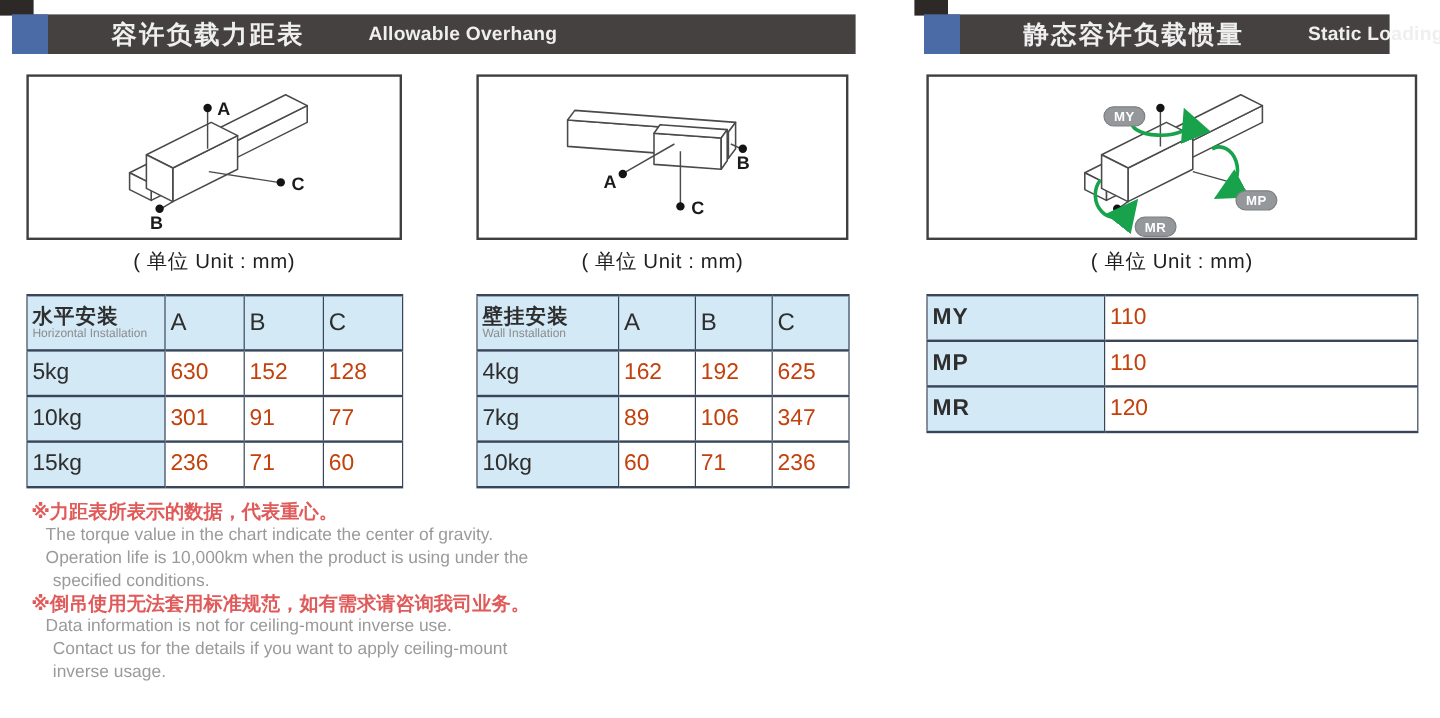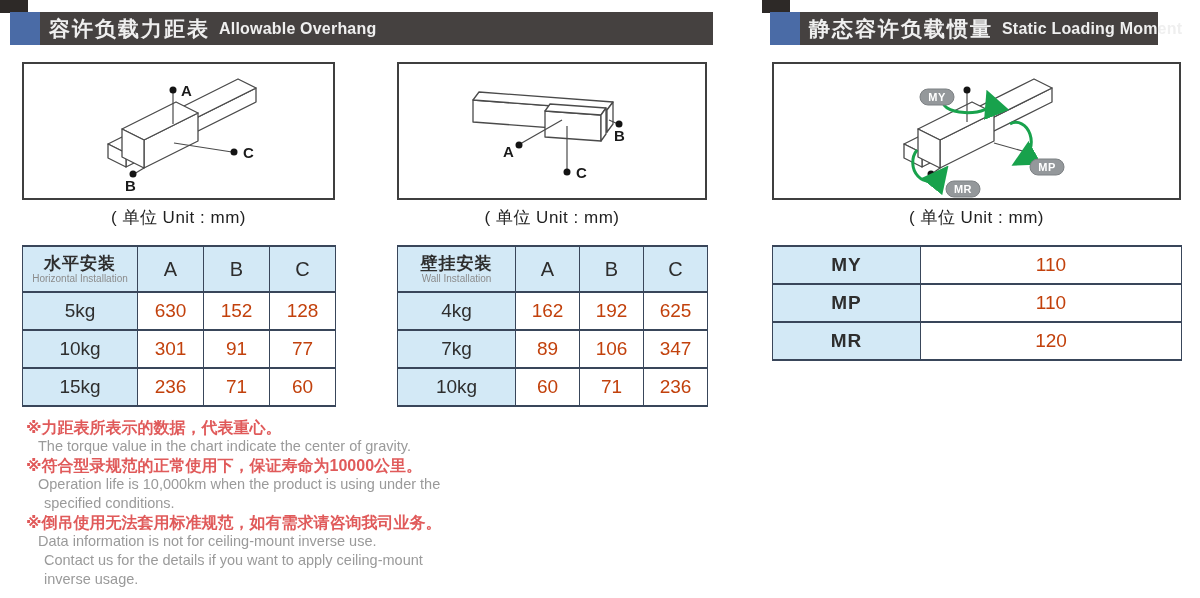--- a/index.html
+++ b/index.html
@@ -5,41 +5,41 @@
   html,body{margin:0;padding:0;}
   body{
     width:1200px;height:598px;position:relative;background:#ffffff;
     font-family:"Liberation Sans","DejaVu Sans",sans-serif;overflow:hidden;
   }
 
   
   .hdr-notch{position:absolute;background:#2d2927;width:28px;height:13px;top:0;}
   .hdr-bar{
     position:absolute;top:12px;height:33px;background:#454140;
-    display:flex;align-items:center;color:#efefef;
+    display:flex;align-items:center;color:#efefef;gap:44px;
   }
   .hdr-blue{width:30px;height:33px;background:#4a6ba6;flex:0 0 auto;}
   .hdr-zh{font-size:21px;font-weight:bold;letter-spacing:2px;margin-left:9px;white-space:nowrap;}
   .hdr-en{font-size:16px;font-weight:bold;margin-left:9px;white-space:nowrap;letter-spacing:0.2px;}
 
   
   .diagram-box{
     position:absolute;top:62px;height:138px;background:#fff;
     border:2px solid #3f3f3f;box-sizing:border-box;
   }
   .unit-label{
     position:absolute;top:206px;height:24px;text-align:center;
     font-size:17px;color:#1f1f1f;letter-spacing:0.5px;
   }
 
   
   table.spec{border-collapse:collapse;table-layout:fixed;position:absolute;top:245px;}
   table.spec th,table.spec td{
     border:1px solid #39465a;border-top:2px solid #39465a;border-bottom:2px solid #39465a;
-    text-align:center;vertical-align:middle;padding:4px;box-sizing:border-box;
+    text-align:left;vertical-align:middle;padding:4px;box-sizing:border-box;
   }
   .cell-blue{background:#d3e9f6;}
   .cell-white{background:#ffffff;}
   .th-zh{font-size:17px;font-weight:bold;color:#2e2e2e;line-height:19px;display:block;letter-spacing:1px;}
   .th-en{font-size:10px;font-weight:normal;color:#8c8c8c;line-height:12px;display:block;}
   .col-letter{font-size:20px;color:#2e2e2e;font-weight:normal;}
   .load-label{font-size:19px;color:#2e2e2e;font-weight:500;}
   .num{font-size:19px;color:#c2410c;}
   .mom-label{font-size:19px;font-weight:bold;color:#2e2e2e;letter-spacing:1px;}
   tr.hdr-row{height:46px;}
@@ -249,20 +249,19 @@
   <tr class="data-row">
     <td class="cell-blue mom-label">MR</td>
     <td class="cell-white num">120</td>
   </tr>
 </tbody>
   </table>
 
 <div class="notes">
   <div class="note-zh">※力距表所表示的数据，代表重心。</div>
   <div class="note-en">The torque value in the chart indicate the center of gravity.</div>
-  <div class="note-zh">※符合型录规范的正常使用下，保证寿命为10000公里。</div>
   <div class="note-en">Operation life is 10,000km when the product is using under the</div>
   <div class="note-en cont">specified conditions.</div>
   <div class="note-zh">※倒吊使用无法套用标准规范，如有需求请咨询我司业务。</div>
   <div class="note-en">Data information is not for ceiling-mount inverse use.</div>
   <div class="note-en cont">Contact us for the details if you want to apply ceiling-mount</div>
   <div class="note-en cont">inverse usage.</div>
 </div>
 
 </body></html>

